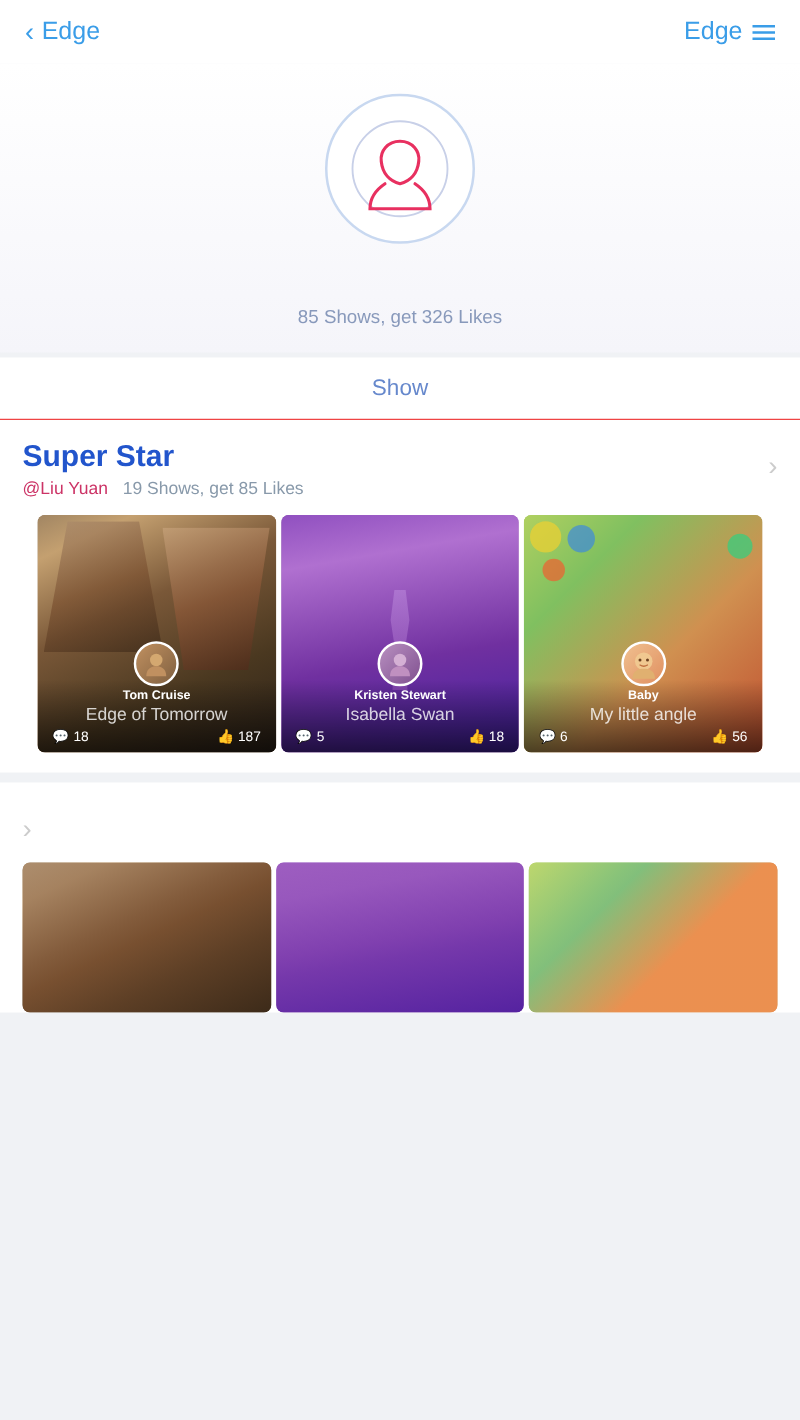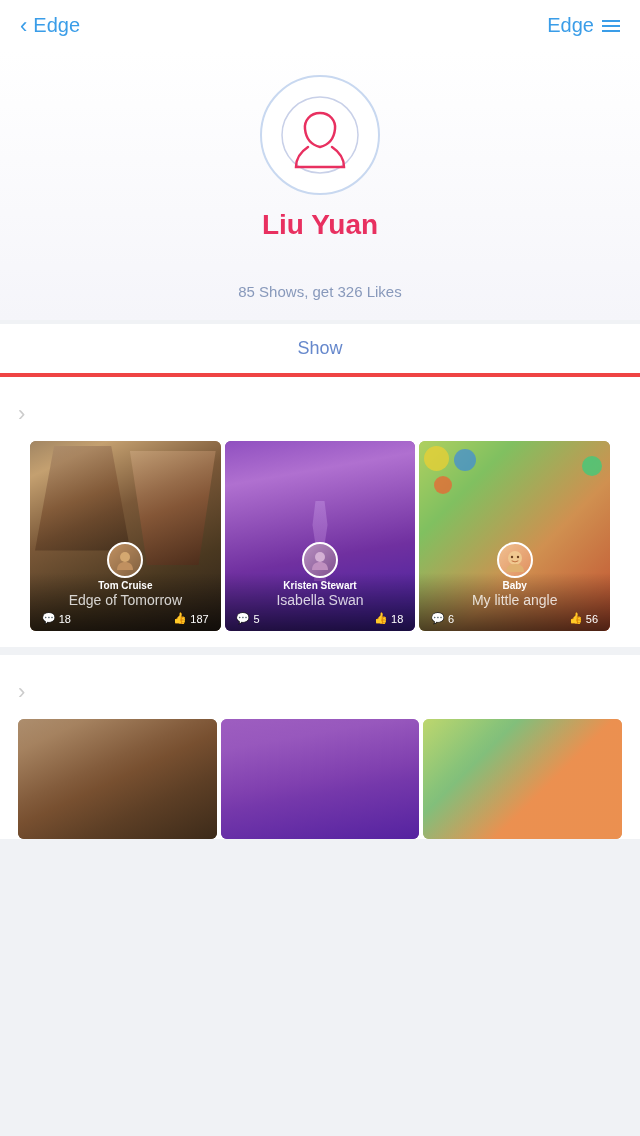--- a/index.html
+++ b/index.html
@@ -86,21 +86,21 @@
     .profile-stats {
       font-size: 15px;
       color: #8899bb;
       margin-top: 36px;
     }
 
     
     .tabs {
       display: flex;
       background: white;
-      border-bottom: 4px solid #ef4444;
+      border-bottom: 1px solid #ef4444;
       margin-top: 4px;
     }
     .tab {
       flex: 1;
       text-align: center;
       padding: 14px 0;
       font-size: 18px;
       cursor: pointer;
       position: relative;
     }
@@ -273,34 +273,41 @@
 <div class="profile-section">
   <div class="avatar-container">
     <svg class="avatar-silhouette" viewBox="0 0 80 80" fill="none" xmlns="http://www.w3.org/2000/svg">
       <circle cx="40" cy="40" r="38" stroke="#c8d0e8" stroke-width="1.5" fill="none"></circle>
 
       <path d="M40 18 C30 18 24 26 25 34 C26 44 32 50 40 52 C48 50 54 44 55 34 C56 26 50 18 40 18 Z" stroke="#e83060" stroke-width="2.5" fill="none"></path>
 
       <path d="M28 52 C22 56 16 62 16 72 L64 72 C64 62 58 56 52 52" stroke="#e83060" stroke-width="2.5" fill="none" stroke-linecap="round"></path>
     </svg>
   </div>
-  <div class="profile-name">Liu Yuan</div>
   <div class="profile-stats">85 Shows, get 326 Likes</div>
 </div>
 
 <div class="tabs">
   <div class="tab inactive">
     <span>Show</span>
   </div>
 </div>
 
 <div class="content">
 
   <div class="collection-group">
     <div class="collection-header">
+      <div>
+        <div class="collection-title">Super Star</div>
+        <div class="collection-meta">
+          <span class="handle">@Liu Yuan</span>
+          <span class="shows-info"> &nbsp;</span>
+          <span class="shows-info">19 Shows, get 85 Likes</span>
+        </div>
+      </div>
       <div class="chevron-right">›</div>
     </div>
 
     <div class="image-grid">
 
       <div class="grid-item">
         <div class="grid-item-bg card-1-bg"></div>
 
         <div style="position:absolute;top:0;left:0;right:0;bottom:0;overflow:hidden;">
 

